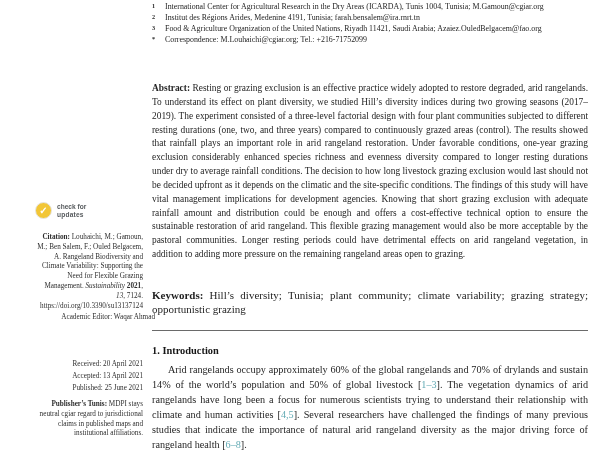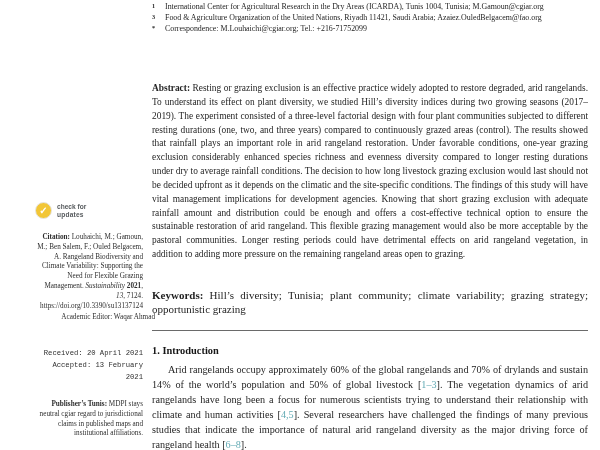--- a/index.html
+++ b/index.html
@@ -13,21 +13,21 @@
   .badge-circle{
     width:17px;height:17px;border-radius:50%;background:#f2c636;border:1px solid #e6e6e6;
     display:flex;align-items:center;justify-content:center;color:#ffffff;font-size:10px;
     font-family:"Liberation Sans",sans-serif;font-weight:bold;box-sizing:border-box;
   }
   .badge-text{font-family:"Liberation Sans",sans-serif;font-size:6.6px;line-height:7.6px;color:#565a5d;font-weight:bold;}
   .badge-text .l2{font-weight:900;letter-spacing:.2px;}
   .side-block{position:absolute;left:0;width:108px;font-size:7.2px;line-height:9.8px;color:#2e2e2e;text-align:right;}
   .side-citation{top:233px;}
   .side-editor{top:313px;margin-left:12px;}
-  .side-dates{top:347px;line-height:12px;font-family:Liberation Mono, monospace;}
+  .side-dates{top:358px;line-height:12px;}
   .side-note{top:400px;}
   .b{font-weight:bold;}
   .i{font-style:italic;}
   
   #main{position:absolute;left:152px;top:0;width:436px;}
   .affil{position:absolute;top:1px;left:0;width:436px;font-size:7.9px;line-height:11px;color:#242424;}
   .affil-row{display:flex;align-items:flex-end;}
   .affil-marker{width:13px;flex:0 0 13px;font-size:6.2px;vertical-align:super;position:relative;top:-1px;font-weight:bold;}
   .affil-text{flex:1;}
   .abstract{position:absolute;top:82px;left:0;width:436px;font-size:9.4px;line-height:13.85px;text-align:justify;color:#1f1f1f;}
@@ -55,34 +55,39 @@
     <div class="side-block side-citation">
       <span class="b">Citation: </span><span>Louhaichi, M.; Gamoun, M.; Ben Salem, F.; Ouled Belgacem, A. Rangeland Biodiversity and Climate Variability: Supporting the Need for Flexible Grazing Management. </span><span class="i">Sustainability</span><span class="b"> 2021</span><span>, </span><span class="i">13</span><span>, 7124. https://doi.org/10.3390/su13137124</span>
     </div>
 
     <div class="side-block side-editor">
       <span>Academic Editor: </span><span>Waqar Ahmad</span>
     </div>
 
     <div class="side-block side-dates">
       <div>Received: 20 April 2021</div>
-      <div>Accepted: 13 February 2021</div>
+      <div>Accepted: 13 April 2021</div>
+      <div>Published: 25 June 2021</div>
     </div>
 
     <div class="side-block side-note">
       <span class="b">Publisher’s Tunis: </span><span>MDPI stays neutral cgiar regard to jurisdictional claims in published maps and institutional affiliations.</span>
     </div>
   </div>
 
   <div id="main">
 
     <div class="affil">
       <div class="affil-row">
         <span class="affil-marker">1</span>
         <span class="affil-text">International Center for Agricultural Research in the Dry Areas (ICARDA), Tunis 1004, Tunisia; M.Gamoun@cgiar.org</span>
+      </div>
+      <div class="affil-row">
+        <span class="affil-marker">2</span>
+        <span class="affil-text">Institut des Régions Arides, Medenine 4191, Tunisia; farah.bensalem@ira.rnrt.tn</span>
       </div>
       <div class="affil-row">
         <span class="affil-marker">3</span>
         <span class="affil-text">Food &amp; Agriculture Organization of the United Nations, Riyadh 11421, Saudi Arabia; Azaiez.OuledBelgacem@fao.org</span>
       </div>
       <div class="affil-row">
         <span class="affil-marker">*</span>
         <span class="affil-text">Correspondence: M.Louhaichi@cgiar.org; Tel.: +216-71752099</span>
       </div>
     </div>

